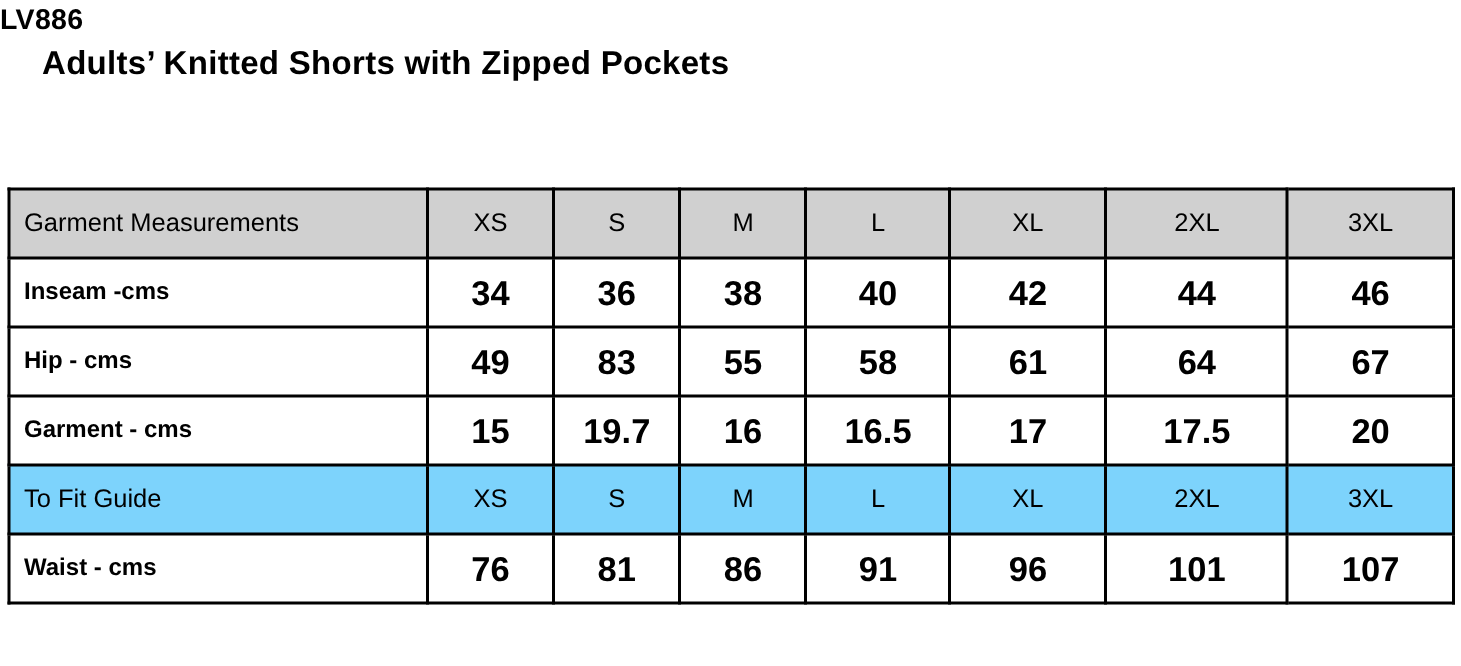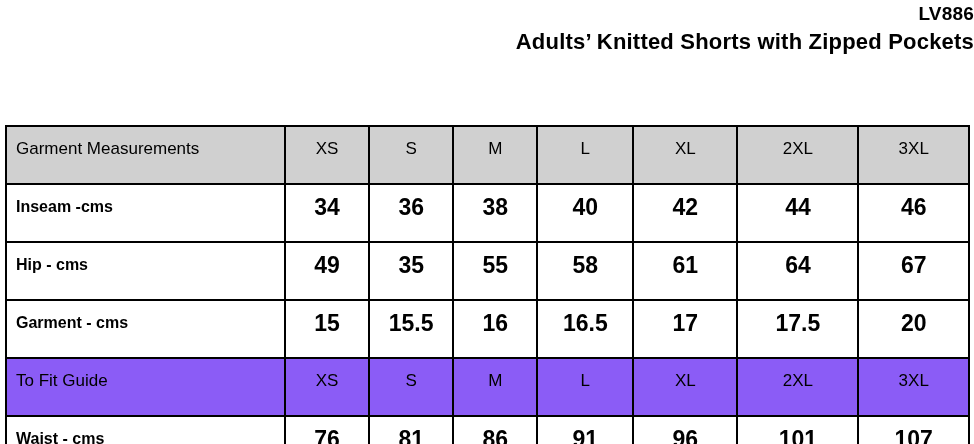--- a/index.html
+++ b/index.html
@@ -21,49 +21,50 @@
     height: 444px;
     background: #ffffff;
   }
 
   
   .title-block {
     position: absolute;
     left: 0;
     top: 2px;
     width: 974px;
-    text-align: right;
+    text-align: left;
   }
   .title-line-1 {
     font-size: 19px;
     font-weight: bold;
     letter-spacing: 0.2px;
     line-height: 24px;
   }
   .title-line-2 {
     font-size: 22px;
     font-weight: bold;
     letter-spacing: 0.2px;
     line-height: 28px;
     margin-top: 2px;
+    padding-left: 28px;
   }
 
   
   .size-table {
     position: absolute;
     left: 5px;
     top: 125px;
     width: 965px;
     border-collapse: collapse;
     table-layout: fixed;
   }
   .size-table td {
     border: 2px solid #000000;
     height: 44px;
-    padding: 0 0 12px 0;
+    padding: 0 0 0 0;
     vertical-align: middle;
     background: #ffffff;
   }
 
   
   col.c-label { width: 265px; }
   col.c-size  { width: 80px; }
   col.c-size-l { width: 91px; }
   col.c-size-xl { width: 99px; }
   col.c-size-2xl { width: 115px; }
@@ -90,21 +91,21 @@
   }
   tr.hdr-grey td.label {
     font-size: 17px;
     font-weight: normal;
   }
   tr.hdr-grey td.val {
     font-size: 17px;
     font-weight: normal;
   }
   tr.hdr-mauve td {
-    background: #8b5cf6;
+    background: #7dd3fc;
     font-weight: normal;
   }
   tr.hdr-mauve td.label {
     font-size: 17px;
     font-weight: normal;
   }
   tr.hdr-mauve td.val {
     font-size: 17px;
     font-weight: normal;
   }
@@ -151,32 +152,32 @@
         <td class="val">38</td>
         <td class="val">40</td>
         <td class="val">42</td>
         <td class="val">44</td>
         <td class="val">46</td>
       </tr>
 
       <tr>
         <td class="label">Hip - cms</td>
         <td class="val">49</td>
-        <td class="val">35</td>
+        <td class="val">83</td>
         <td class="val">55</td>
         <td class="val">58</td>
         <td class="val">61</td>
         <td class="val">64</td>
         <td class="val">67</td>
       </tr>
 
       <tr>
         <td class="label">Garment - cms</td>
         <td class="val">15</td>
-        <td class="val">15.5</td>
+        <td class="val">19.7</td>
         <td class="val">16</td>
         <td class="val">16.5</td>
         <td class="val">17</td>
         <td class="val">17.5</td>
         <td class="val">20</td>
       </tr>
 
       <tr class="hdr-mauve">
         <td class="label">To Fit Guide</td>
         <td class="val">XS</td>

